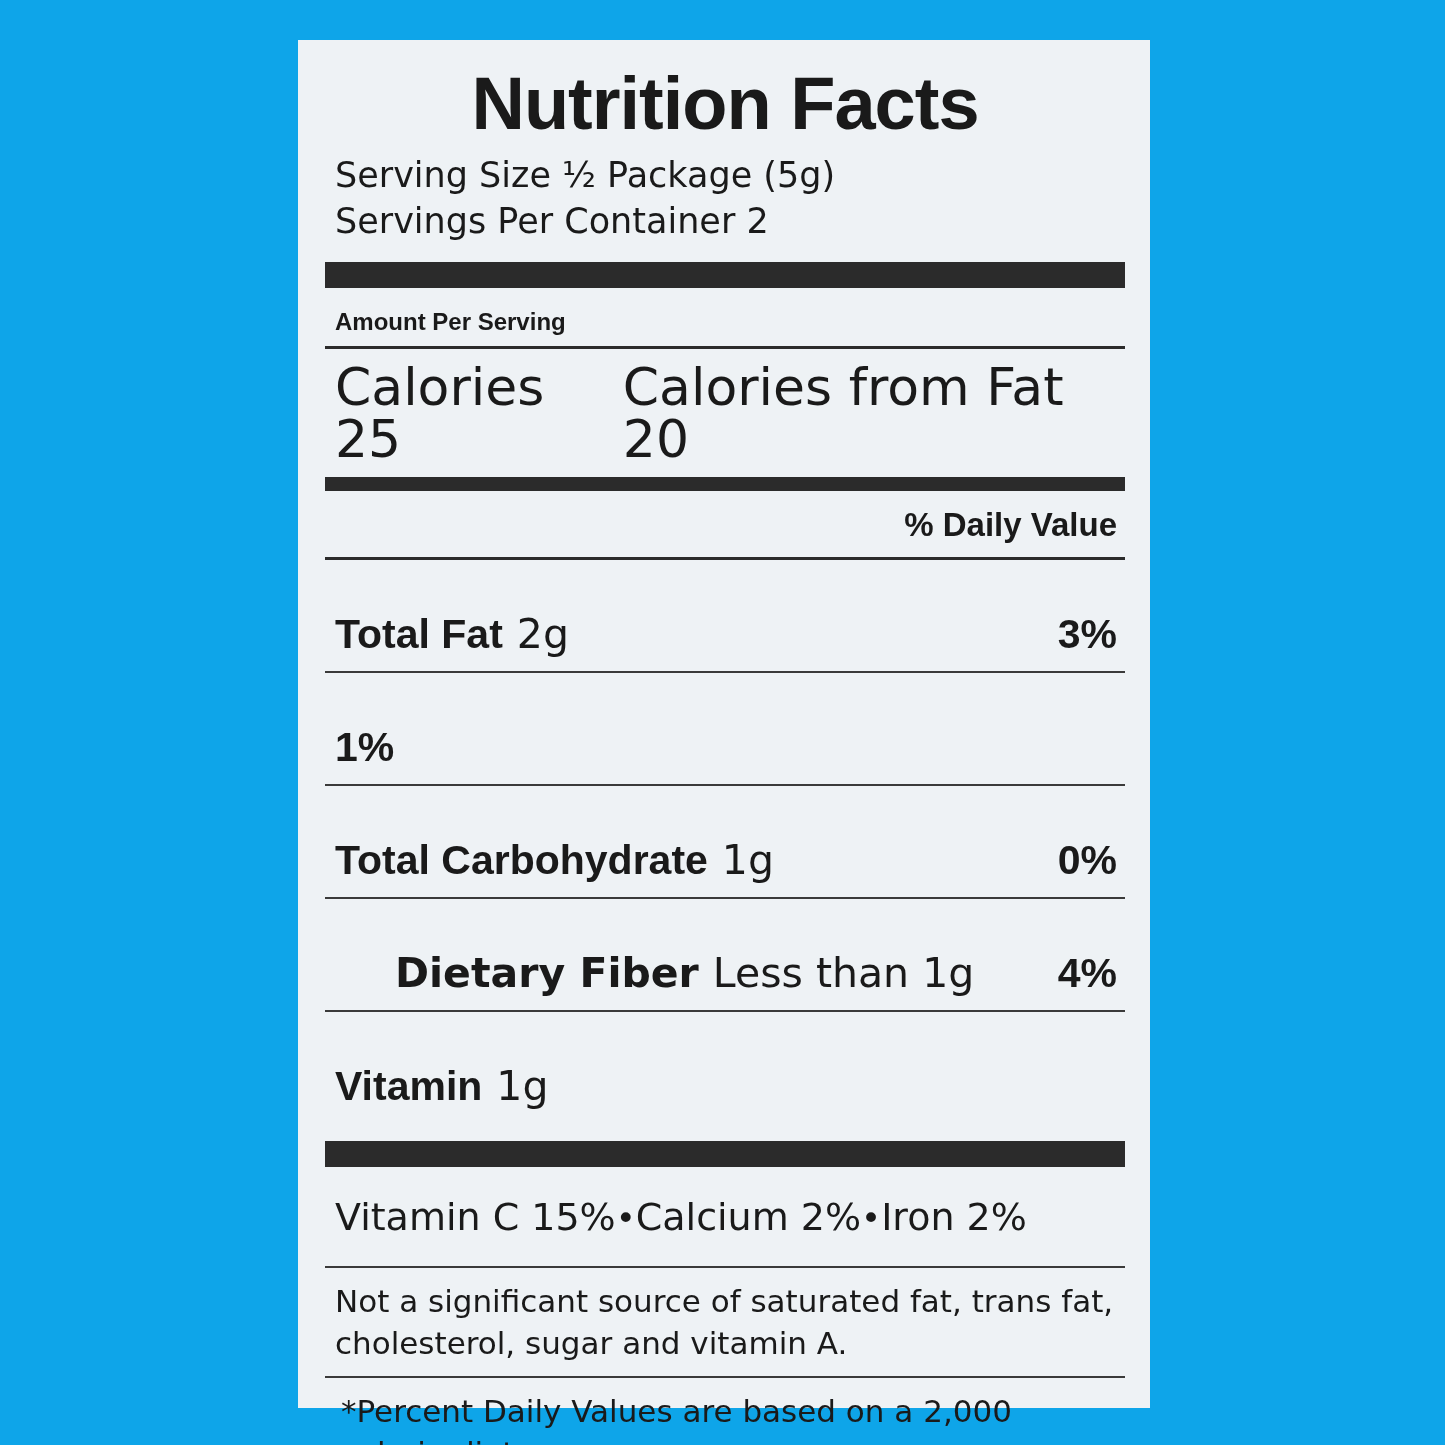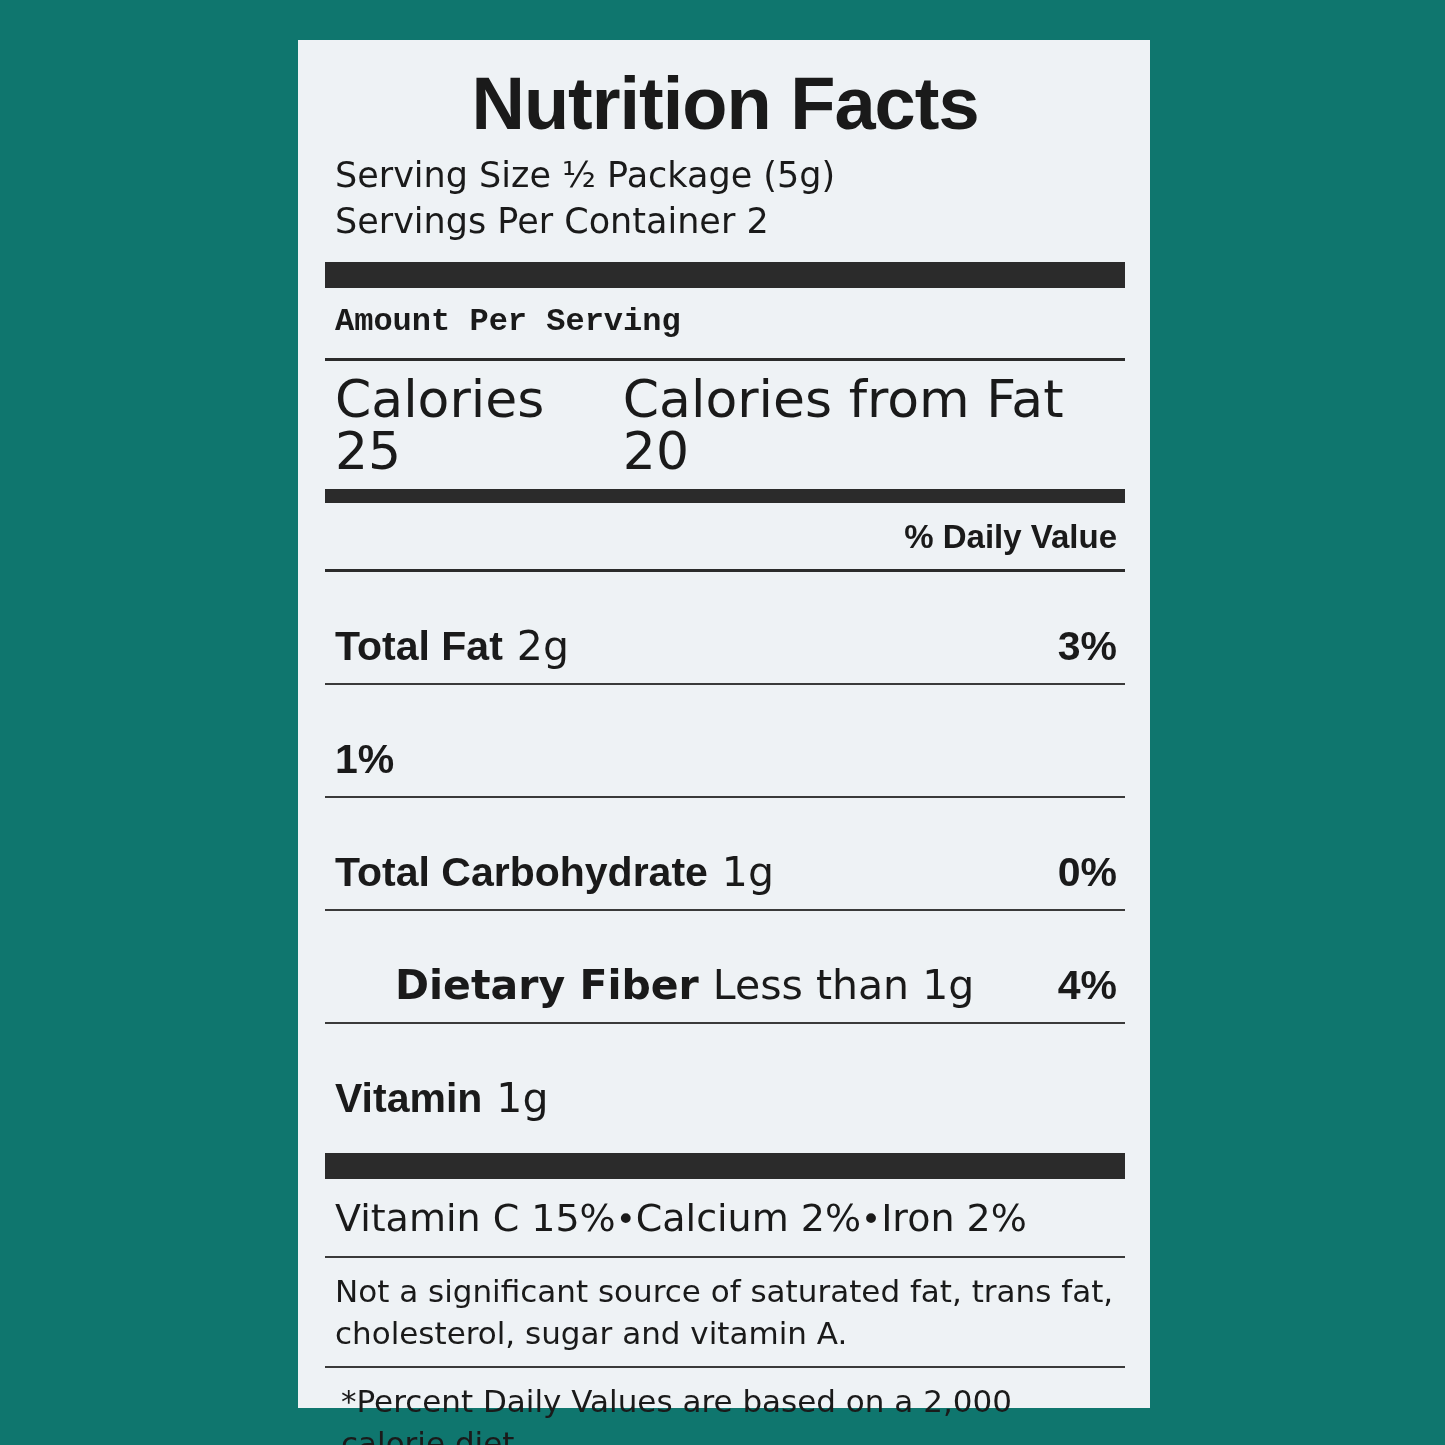--- a/index.html
+++ b/index.html
@@ -10,21 +10,21 @@
   body {
     width: 1445px;
     height: 1445px;
     font-family: "DejaVu Sans", sans-serif;
     -webkit-font-smoothing: antialiased;
   }
   .page {
     position: relative;
     width: 1445px;
     height: 1445px;
-    background: #0f766e;
+    background: #0ea5e9;
   }
   .panel {
     position: absolute;
     left: 298px;
     top: 40px;
     width: 852px;
     height: 1368px;
     background: #eef2f5;
   }
   .label {
@@ -64,26 +64,26 @@
     height: 3px;
     background: #2b2b2b;
     margin: 0;
   }
   .rule-thin {
     height: 2px;
     background: #3a3a3a;
     margin: 0;
   }
   .amount-per {
-    font-family: Liberation Mono, monospace;
-    font-weight: bold;
-    font-size: 32px;
+    font-family: Liberation Sans, sans-serif;
+    font-weight: bold;
+    font-size: 24px;
     line-height: 40px;
     color: #1a1a1a;
-    padding: 14px 0 16px 10px;
+    padding: 14px 0 4px 10px;
   }
   .calories-row {
     display: flex;
     align-items: baseline;
     font-family: "DejaVu Sans", sans-serif;
     font-size: 52px;
     line-height: 52px;
     color: #1a1a1a;
     padding: 12px 0 12px 10px;
   }
@@ -130,21 +130,21 @@
     font-family: "DejaVu Sans", sans-serif;
     font-weight: bold;
   }
   .left-group {
     display: flex;
     align-items: baseline;
   }
   .vitamins {
     font-family: "DejaVu Sans", sans-serif;
     font-size: 38px;
-    line-height: 50px;
+    line-height: 72px;
     color: #1a1a1a;
     padding: 14px 0 12px 10px;
     white-space: nowrap;
   }
   .bullet {
     font-size: 34px;
   }
   .note {
     font-family: "DejaVu Sans", sans-serif;
     font-size: 31px;

